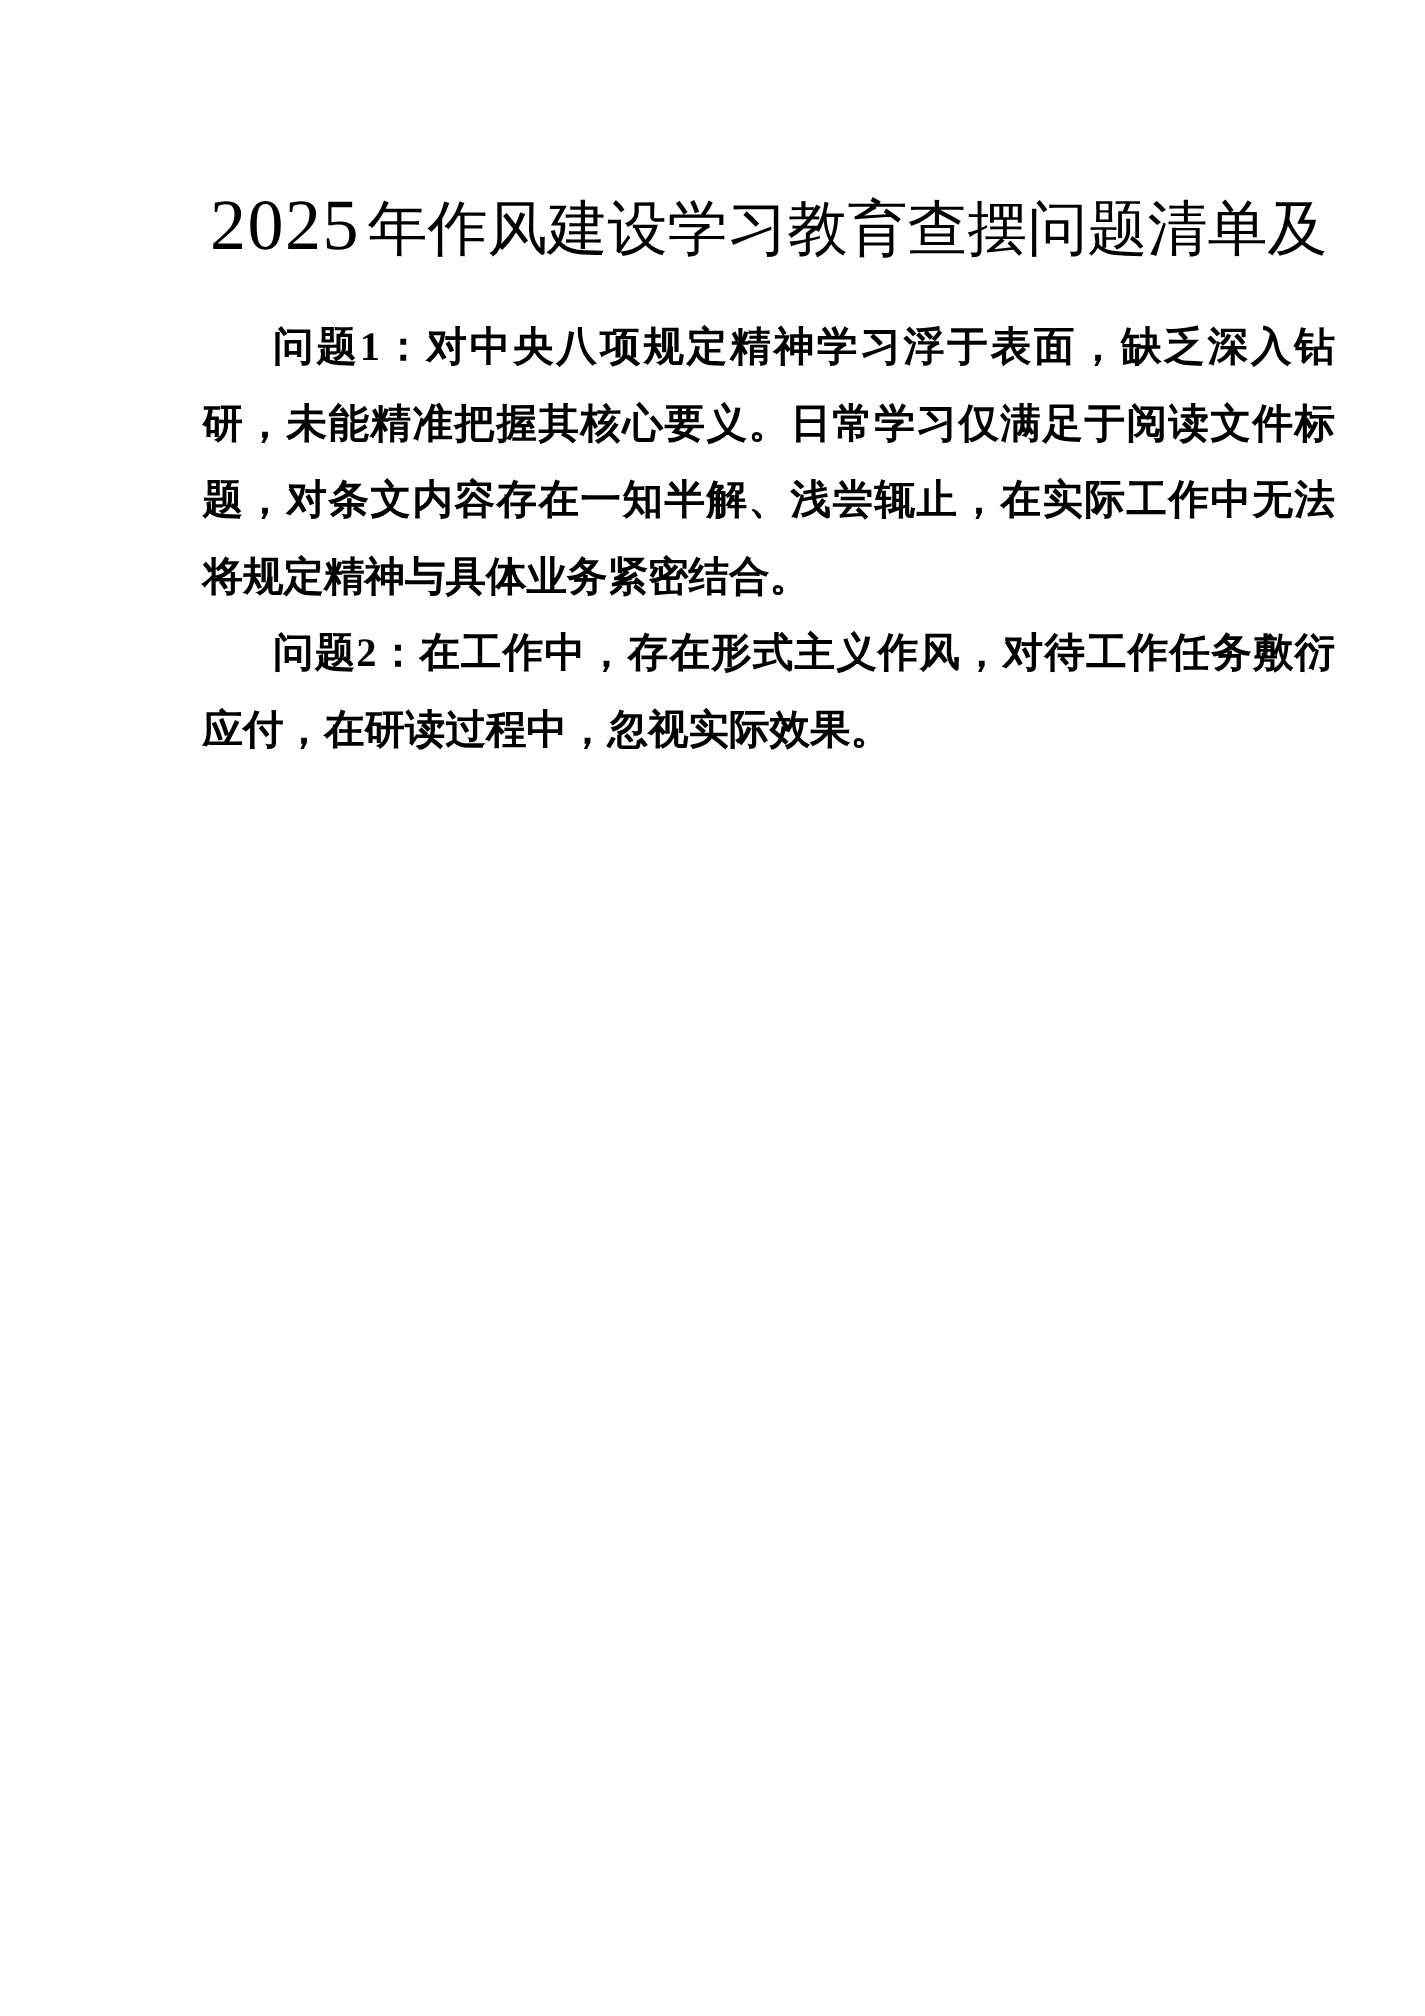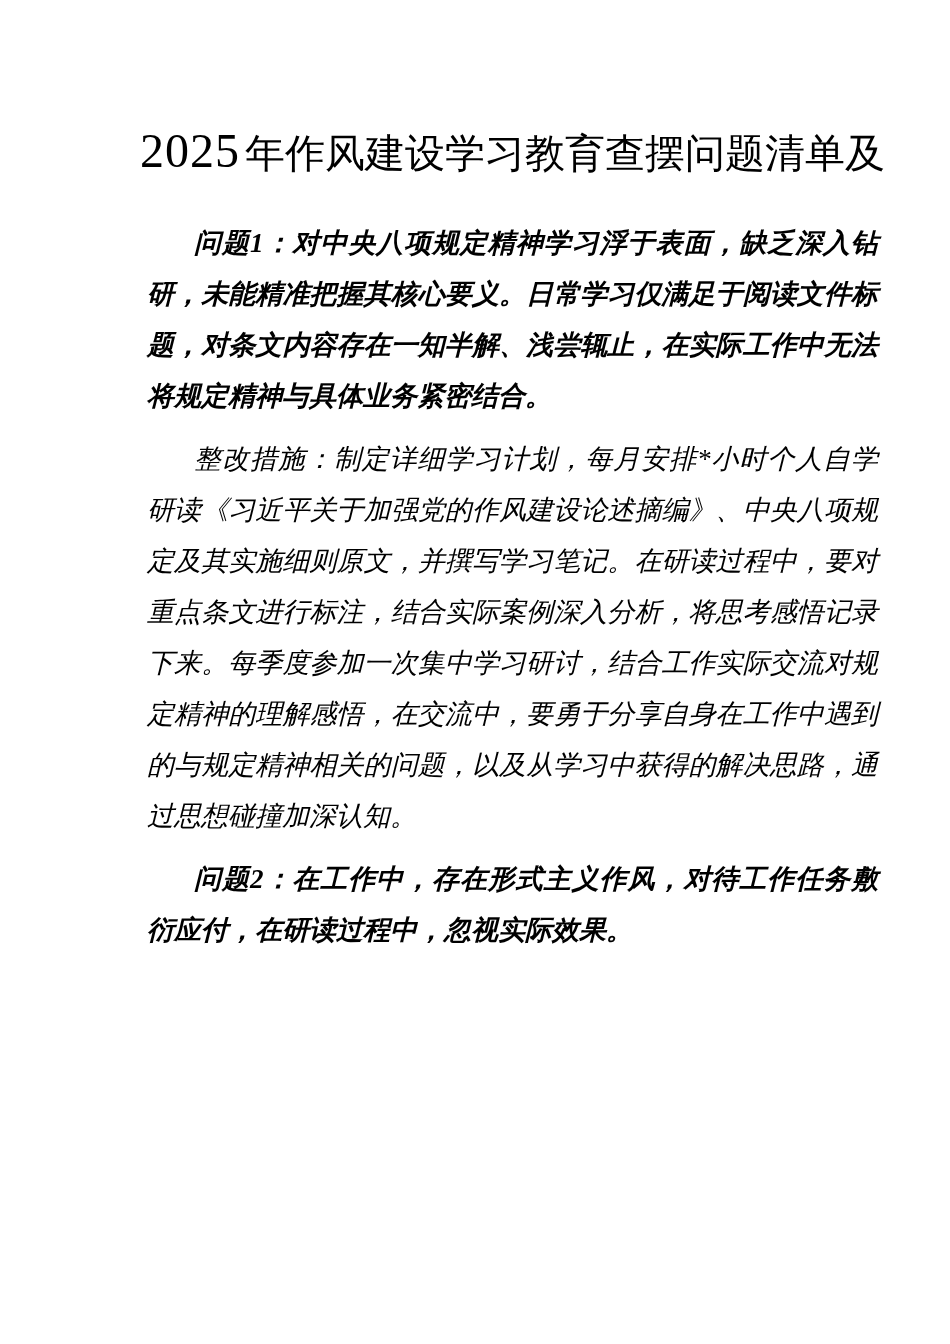--- a/index.html
+++ b/index.html
@@ -33,42 +33,40 @@
     font-family: "Liberation Serif", serif;
     font-weight: 400;
     font-size: 48px;
     letter-spacing: 1px;
     margin-right: 5px;
   }
   .doc-body {
     margin-top: 0;
   }
   .doc-body p {
-    margin: 12px;
+    margin: 0;
     font-size: 27px;
     line-height: 51px;
     letter-spacing: 0px;
     text-align: justify;
     text-indent: 47px;
     color: #000000;
-    font-style: italic;
   }
   .para-problem {
     font-weight: 700;
   }
   .para-measure {
     font-weight: 400;
   }
 </style>
 </head>
 <body>
 
 <div class="page">
   <h1 class="doc-title">
     <div><span class="title-year">2025</span><span>年作风建设学习教育查摆问题清单及</span></div>
   </h1>
 
   <div class="doc-body">
     <p class="para-problem">问题1：对中央八项规定精神学习浮于表面，缺乏深入钻研，未能精准把握其核心要义。日常学习仅满足于阅读文件标题，对条文内容存在一知半解、浅尝辄止，在实际工作中无法将规定精神与具体业务紧密结合。</p>
-    <p class="para-measure">整改措施：制定详细学习计划，每月安排*小时个人自学研读《习近平关于加强党的作风建设论述摘编》、中央八项规定及其实施细则原文，并撰写学习笔记。在研读过程中，要对重点条文进行标注，结合实际案例深入分析，将思考感悟记录下来。每季度参加一次集中学习研讨，结合工作实际交流对规定精神的理解感悟，在交流中，要勇于分享自身在工作中遇到的与规定精神相关的问题，以及从学习中获得的解决思路，通过思想碰撞加深认知。</p>
     <p class="para-problem">问题2：在工作中，存在形式主义作风，对待工作任务敷衍应付，在研读过程中，忽视实际效果。</p>
   </div>
 </div>
 
 </body></html>

